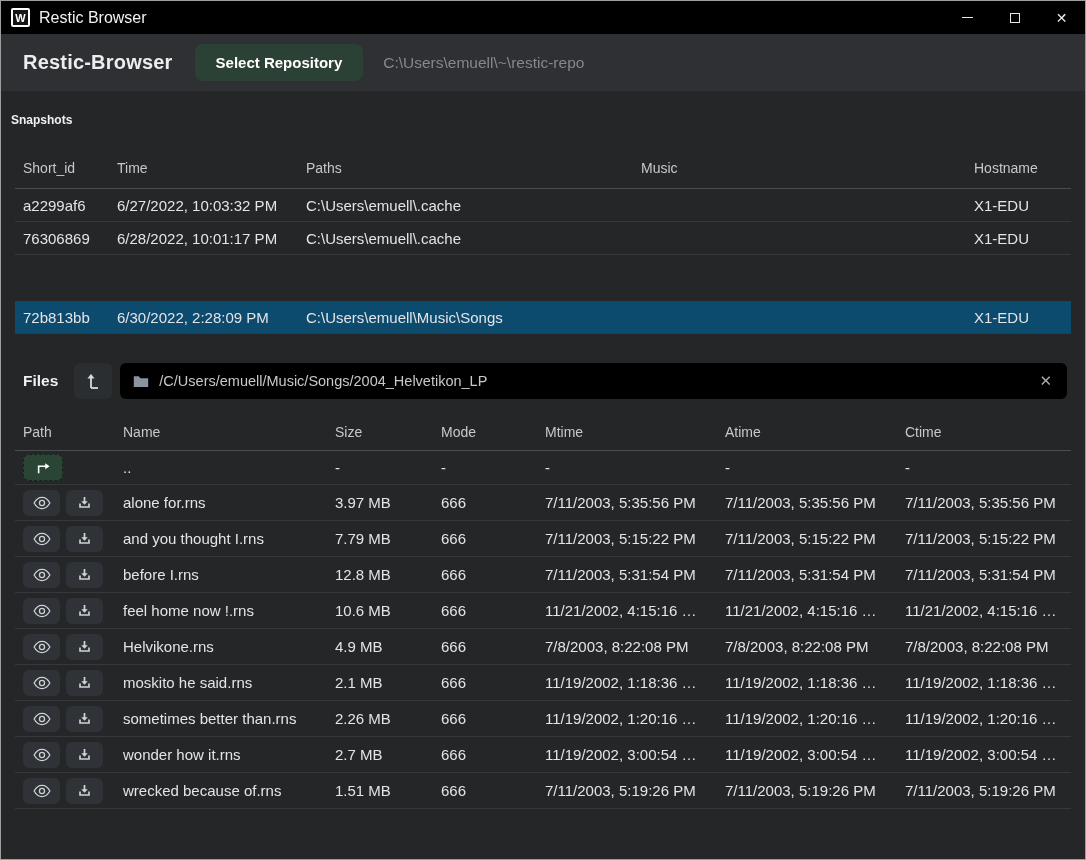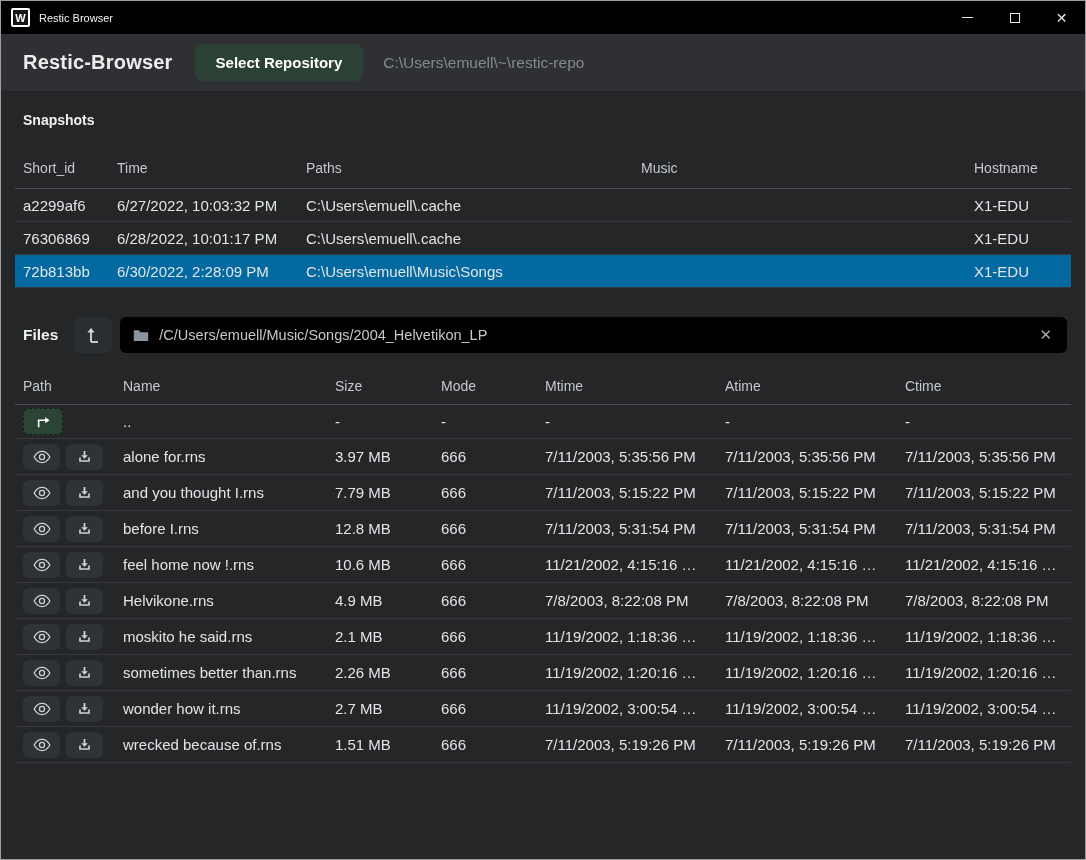--- a/index.html
+++ b/index.html
@@ -21,21 +21,21 @@
     padding-left: 10px;
   }
   .logo {
     width: 19px; height: 19px;
     border: 2px solid #ffffff; border-radius: 2px;
     background: #161616; color: #ffffff;
     font-size: 11px; font-weight: 700;
     display: flex; align-items: center; justify-content: center;
     margin-right: 9px;
   }
-  .tb-title { color: #f2f2f2; font-size: 11px; }
+  .tb-title { color: #f2f2f2; font-size: 16px; }
   .tb-controls { margin-left: auto; display: flex; height: 100%; }
   .tb-btn {
     width: 47px; height: 100%;
     display: flex; align-items: center; justify-content: center;
     color: #e8e8e8; font-size: 14px; cursor: default;
   }
   .min-line { display: inline-block; width: 11px; border-top: 1.4px solid #e8e8e8; }
   .max-square { display: inline-block; width: 10px; height: 10px; border: 1.4px solid #e8e8e8; }
 
   
@@ -52,38 +52,38 @@
     border: none; border-radius: 8px;
     font-family: inherit; font-size: 15px; font-weight: 700;
     padding: 10px 21px; cursor: pointer;
   }
   .repo-path { margin-left: 20px; color: #85888c; font-size: 15.5px; }
 
   
   .section-heading {
     height: 57px; flex: 0 0 57px;
     display: flex; align-items: center;
-    padding-left: 22px;
-    color: #eef0f1; font-size: 14px; font-weight: 700;
+    padding-left: 10px;
+    color: #eef0f1; font-size: 12px; font-weight: 700;
   }
 
   
   .sn-grid { display: grid; grid-template-columns: 94px 189px 335px 333px 1fr; align-items: center; }
   .sn-header {
     height: 41px; margin: 0 14px;
     color: #c6c8cb; font-size: 14px;
     border-bottom: 1px solid #4a4c4f;
   }
   .sn-row {
     height: 33px; margin: 0 14px;
     color: #e3e4e6; font-size: 15px;
     border-bottom: 1px solid #36383b;
     cursor: default;
   }
-  .sn-row.selected { background: #0369a1; }
+  .sn-row.selected { background: #0c4a6e; margin-top: 46px; }
   .cell { padding-left: 8px; white-space: nowrap; overflow: hidden; text-overflow: ellipsis; }
 
   
   .files-bar {
     margin-top: 29px; height: 36px; flex: 0 0 36px;
     display: flex; align-items: center;
     padding: 0 18px 0 22px;
   }
   .files-label { color: #eef0f1; font-size: 15.5px; font-weight: 700; }
   .up-btn {

